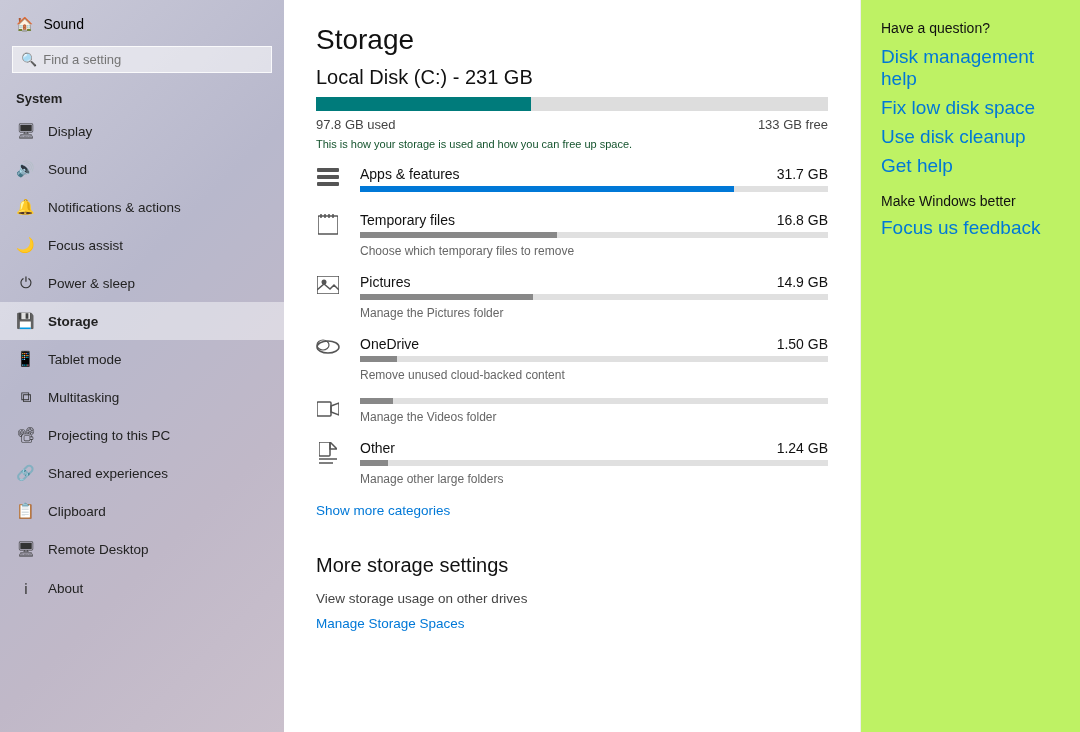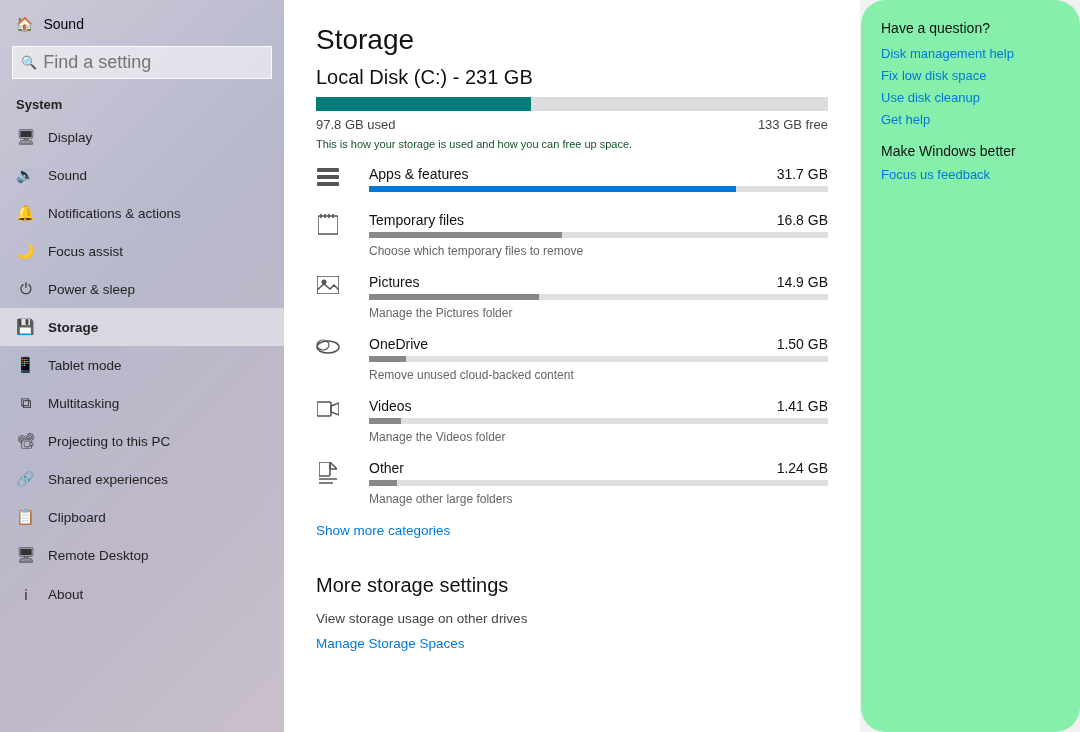--- a/index.html
+++ b/index.html
@@ -38,21 +38,21 @@
       align-items: center;
       background: rgba(255,255,255,0.55);
       border: 1px solid rgba(255,255,255,0.8);
       padding: 5px 8px;
       gap: 6px;
     }
     .sidebar-search input {
       background: transparent;
       border: none;
       outline: none;
-      font-size: 18px;
+      font-size: 13px;
       color: #444;
       width: 100%;
     }
     .sidebar-search-icon { color: #666; font-size: 13px; }
 
     .sidebar-section-label {
       padding: 8px 16px 6px 16px;
       font-size: 13px;
       font-weight: 600;
       color: #222;
@@ -125,21 +125,21 @@
 
     .storage-description {
       font-size: 11px;
       color: #14532d;
       margin-bottom: 16px;
     }
 
     .storage-category {
       display: flex;
       align-items: flex-start;
-      gap: 29px;
+      gap: 20px;
       margin-bottom: 16px;
       max-width: 680px;
     }
     .category-icon {
       width: 24px;
       text-align: center;
       margin-top: 2px;
       color: #555;
       font-size: 16px;
       flex-shrink: 0;
@@ -204,34 +204,33 @@
       color: #444;
       margin-bottom: 10px;
       display: block;
     }
 
     
     .right-panel {
       width: 220px;
       min-width: 220px;
       padding: 20px 20px;
-      background: #86efac;
+      background: #bef264;
       border-left: 1px solid #eee;
-      border-radius: 25px;
     }
 
     .right-panel-question {
       font-size: 14px;
       color: #111;
       margin-bottom: 10px;
     }
 
     .right-panel-link {
       color: #0078d7;
-      font-size: 13px;
+      font-size: 19px;
       cursor: pointer;
       text-decoration: none;
       display: block;
       margin-bottom: 7px;
     }
 
     .right-panel-divider {
       margin: 16px 0;
     }
 
@@ -406,24 +405,20 @@
   </div>
 
   <div class="storage-category">
     <div class="category-icon">
       <svg width="22" height="18" viewBox="0 0 22 18">
           <rect x="0" y="2" width="14" height="14" rx="1" fill="none" stroke="#555" stroke-width="1.5"></rect>
           <polygon points="14,6 22,3 22,15 14,12" fill="none" stroke="#555" stroke-width="1.5"></polygon>
         </svg>
     </div>
     <div class="category-info">
-      <div class="category-header">
-        <span class="category-name">Videos</span>
-        <span class="category-size">1.41 GB</span>
-      </div>
       <div class="category-bar">
         <div class="category-bar-fill" style="width:7%;background:#888;"></div>
       </div>
       <span class="category-desc">Manage the Videos folder</span>
     </div>
   </div>
 
   <div class="storage-category">
     <div class="category-icon">
       <svg width="18" height="22" viewBox="0 0 18 22">

